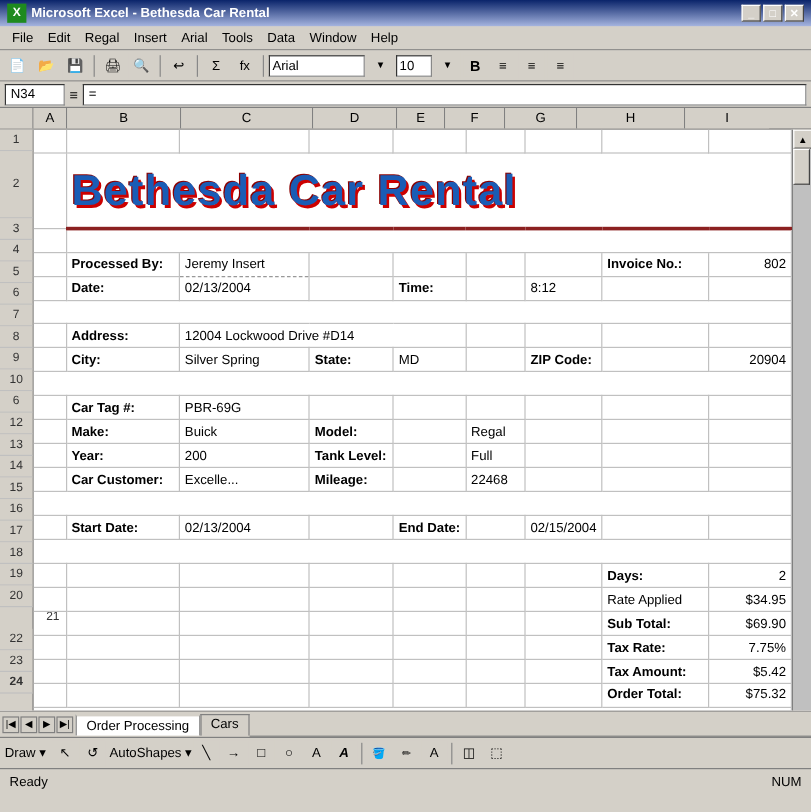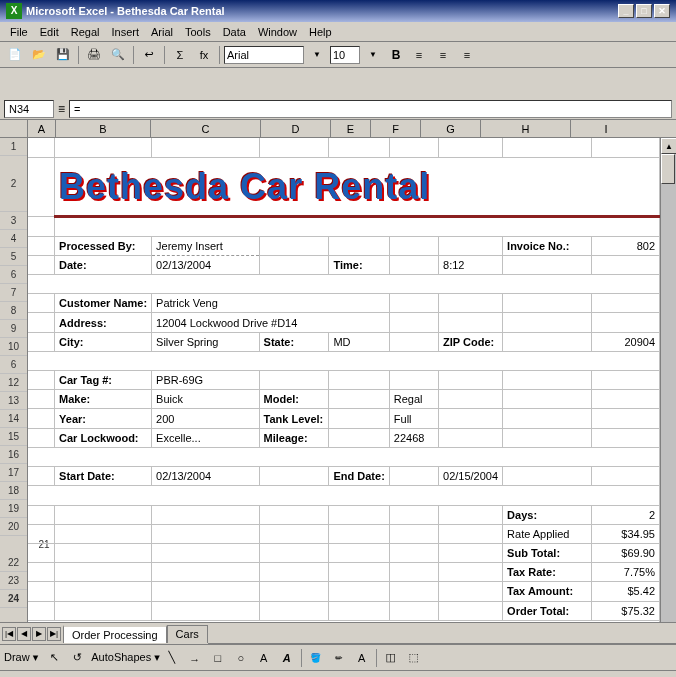--- a/index.html
+++ b/index.html
@@ -127,21 +127,20 @@
 
     
     .formula-bar {
       background: #d4d0c8;
       border-bottom: 1px solid #808080;
       height: 22px;
       display: flex;
       align-items: center;
       padding: 2px 4px;
       gap: 4px;
-      margin-top: 30px;
     }
     .cell-ref {
       width: 50px;
       height: 18px;
       border: 1px inset #888;
       background: white;
       font-size: 11px;
       padding: 0 4px;
       display: flex;
       align-items: center;
@@ -490,29 +489,20 @@
             <td></td>
             <td class="cell-dashed">8:12</td>
             <td></td>
             <td></td>
           </tr>
 
           <tr style="height:18px;">
             <td colspan="9"></td>
           </tr>
 
-          <tr style="height:18px;">
-            <td></td>
-            <td class="label-cell">Customer Name:</td>
-            <td colspan="3" class="cell-dashed">Patrick Veng</td>
-            <td></td>
-            <td></td>
-            <td></td>
-            <td></td>
-          </tr>
 
           <tr style="height:18px;">
             <td></td>
             <td class="label-cell">Address:</td>
             <td colspan="3" class="cell-dashed">12004 Lockwood Drive #D14</td>
             <td></td>
             <td></td>
             <td></td>
             <td></td>
           </tr>
@@ -564,21 +554,21 @@
             <td class="label-cell">Tank Level:</td>
             <td></td>
             <td class="cell-dashed">Full</td>
             <td></td>
             <td></td>
             <td></td>
           </tr>
 
           <tr style="height:18px;">
             <td></td>
-            <td class="label-cell">Car Lockwood:</td>
+            <td class="label-cell">Car Customer:</td>
             <td class="cell-dashed">Excelle...</td>
             <td class="label-cell">Mileage:</td>
             <td></td>
             <td class="cell-dashed">22468</td>
             <td></td>
             <td></td>
             <td></td>
           </tr>
 
           <tr style="height:18px;">

